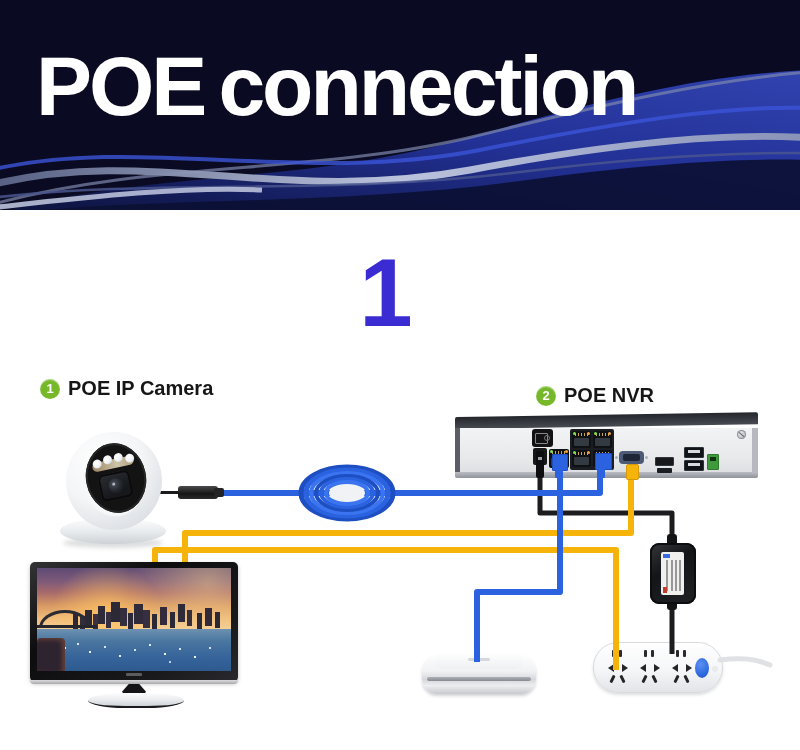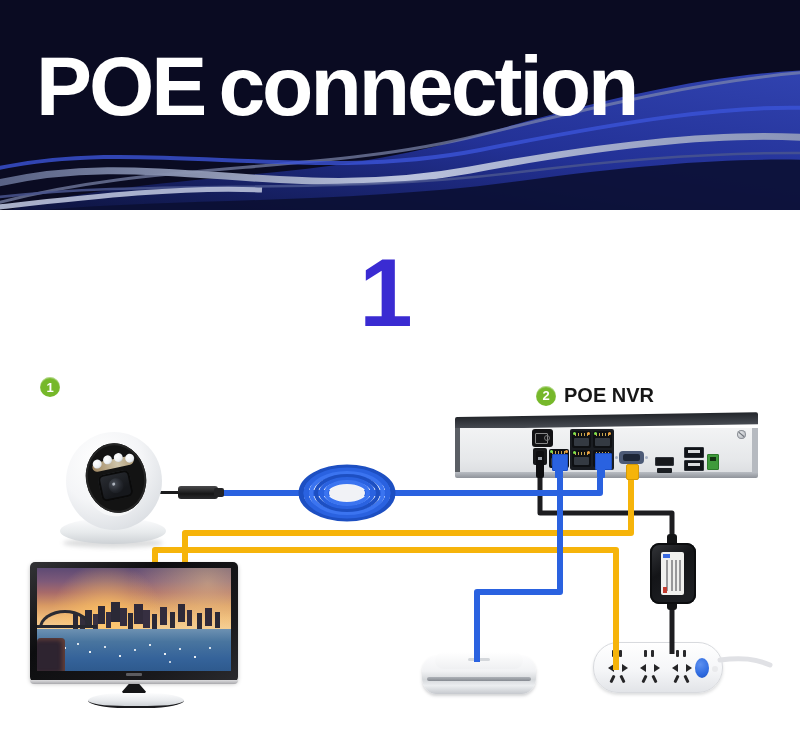--- a/index.html
+++ b/index.html
@@ -196,20 +196,21 @@
       <path d="M -10 198 C 160 178 330 196 520 172 C 640 157 730 152 810 153" stroke="#49558e" stroke-width="2.5" fill="none" opacity="0.85"></path>
       <path d="M -10 208 C 80 198 180 186 262 190" stroke="#b9c1da" stroke-width="5" fill="none" opacity="0.9"></path>
     </svg>
     <div class="banner-title"><span class="t-light">POE</span><span class="t-bold">connection</span></div>
   </div>
 
   <div class="step-number">1</div>
 
   <div class="sec-label" id="label-camera">
     <span class="badge">1</span>
+    <span class="sec-text">POE IP Camera</span>
   </div>
   <div class="sec-label" id="label-nvr">
     <span class="badge">2</span>
     <span class="sec-text">POE NVR</span>
   </div>
 
   <svg id="cables" width="800" height="750" viewBox="0 0 800 750">
     <path class="c-cord" d="M 720 660 C 742 657 756 659 770 665"></path>
     <path class="c-black" d="M 540 474 V 513 H 672 V 550"></path>
     <path class="c-black" d="M 672 596 V 654"></path>

